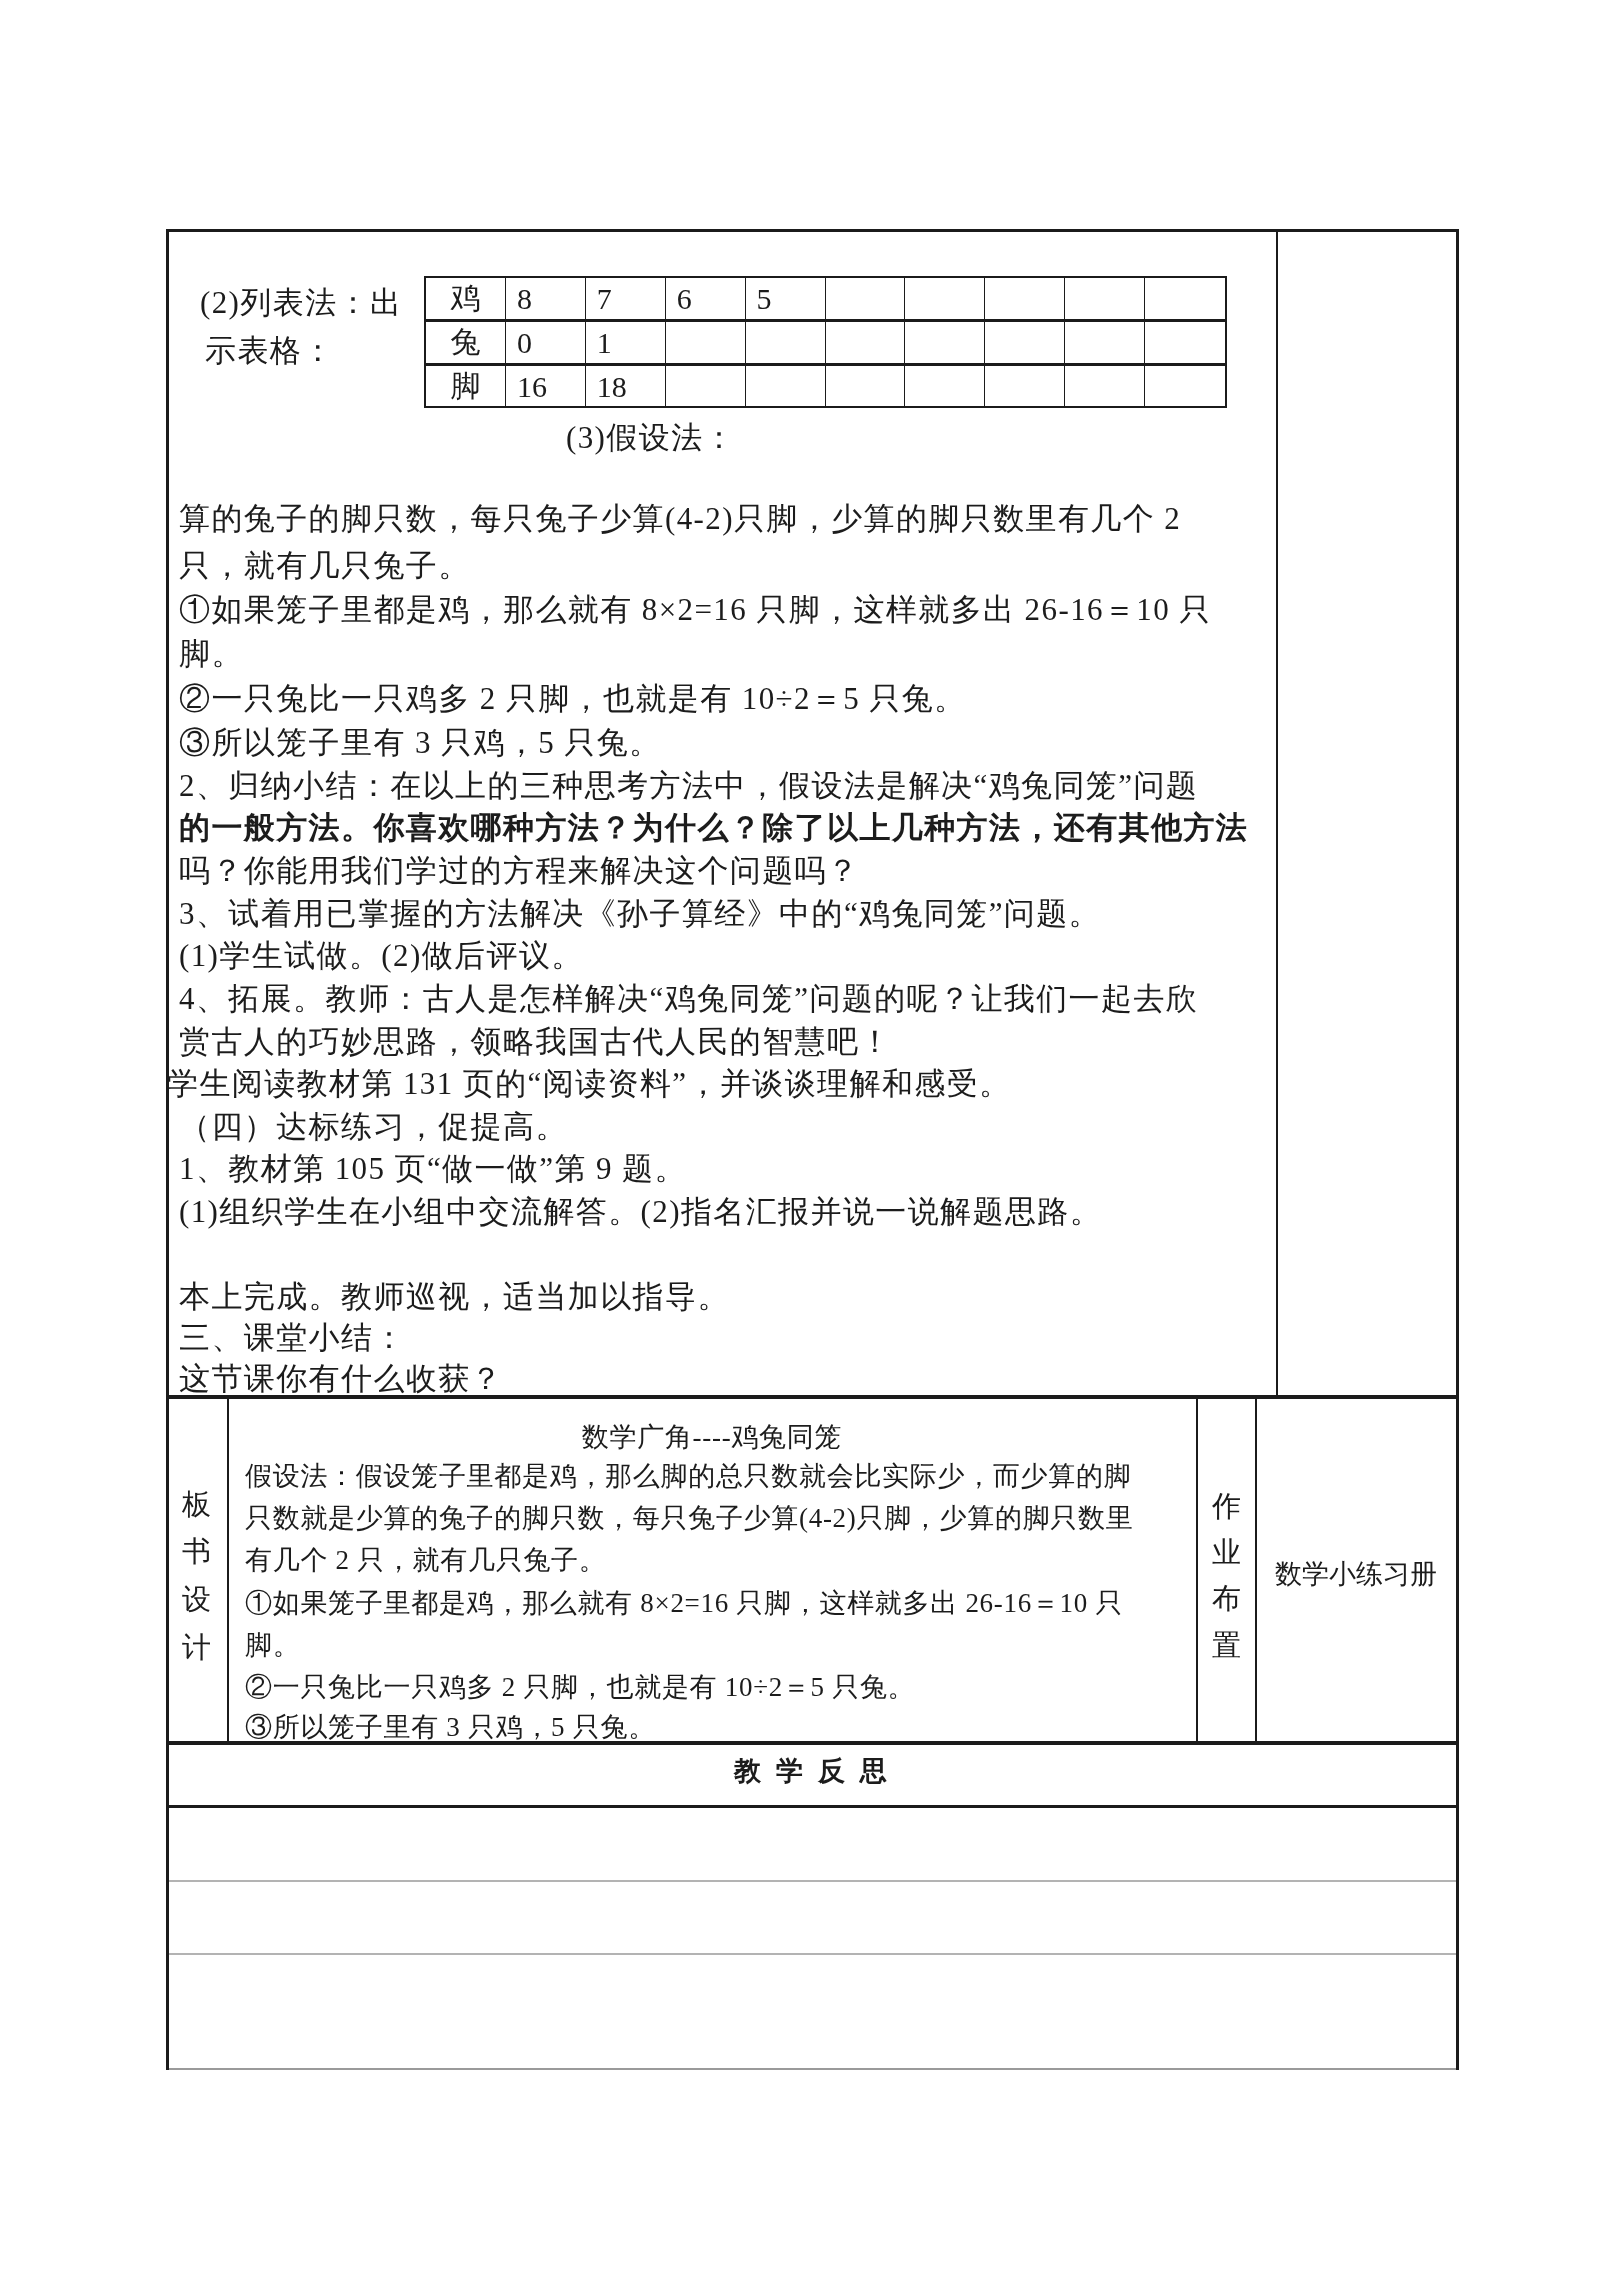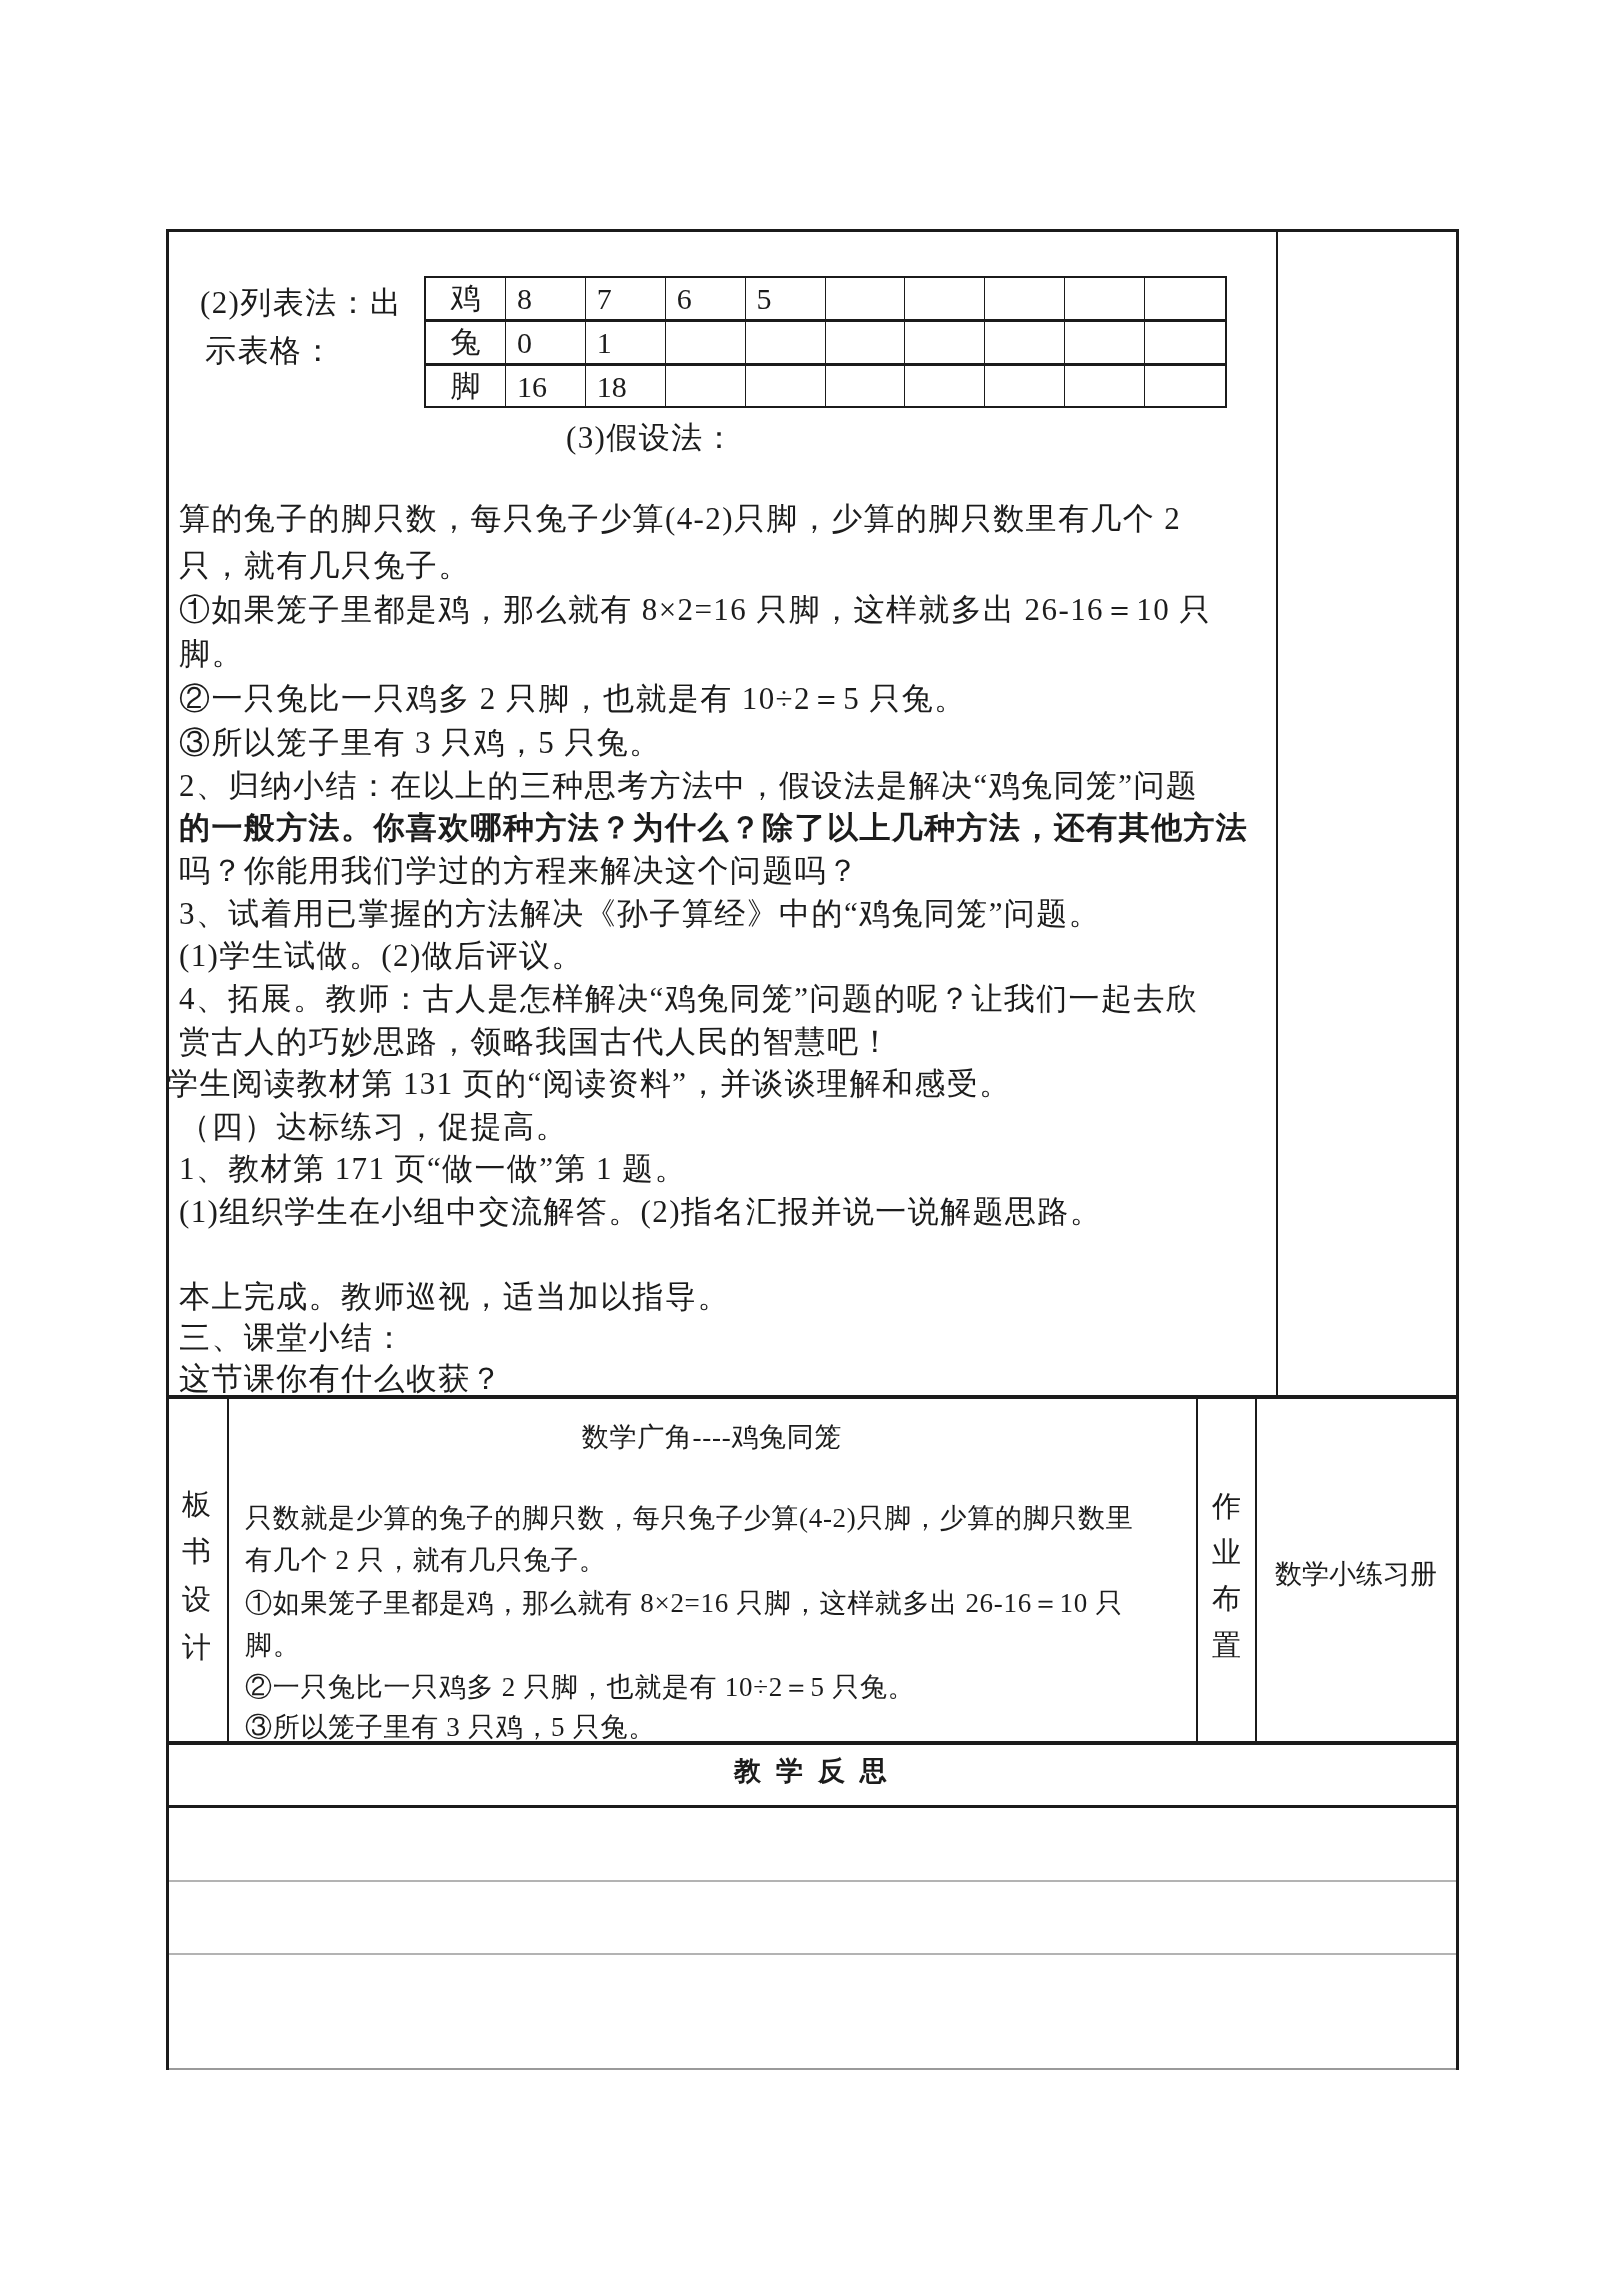--- a/index.html
+++ b/index.html
@@ -104,32 +104,33 @@
   <div class="txt" style="left:179px;top:726px;">③所以笼子里有 3 只鸡，5 只兔。</div>
   <div class="txt" style="left:179px;top:769px;">2、归纳小结：在以上的三种思考方法中，假设法是解决“鸡兔同笼”问题</div>
   <div class="txt" style="left:179px;top:811px;font-weight:bold;">的一般方法。你喜欢哪种方法？为什么？除了以上几种方法，还有其他方法</div>
   <div class="txt" style="left:179px;top:854px;">吗？你能用我们学过的方程来解决这个问题吗？</div>
   <div class="txt" style="left:179px;top:897px;">3、试着用已掌握的方法解决《孙子算经》中的“鸡兔同笼”问题。</div>
   <div class="txt" style="left:179px;top:939px;">(1)学生试做。(2)做后评议。</div>
   <div class="txt" style="left:179px;top:982px;">4、拓展。教师：古人是怎样解决“鸡兔同笼”问题的呢？让我们一起去欣</div>
   <div class="txt" style="left:179px;top:1025px;">赏古人的巧妙思路，领略我国古代人民的智慧吧！</div>
   <div class="txt" style="left:167px;top:1067px;">学生阅读教材第 131 页的“阅读资料”，并谈谈理解和感受。</div>
   <div class="txt" style="left:179px;top:1110px;">（四）达标练习，促提高。</div>
-  <div class="txt" style="left:179px;top:1152px;">1、教材第 171 页“做一做”第 1 题。</div>
+  <div class="txt" style="left:179px;top:1152px;">1、教材第 105 页“做一做”第 9 题。</div>
   <div class="txt" style="left:179px;top:1195px;">(1)组织学生在小组中交流解答。(2)指名汇报并说一说解题思路。</div>
   <div class="txt" style="left:179px;top:1280px;">本上完成。教师巡视，适当加以指导。</div>
   <div class="txt" style="left:179px;top:1321px;">三、课堂小结：</div>
   <div class="txt" style="left:179px;top:1362px;">这节课你有什么收获？</div>
 
   <div class="vchar" style="left:182px;top:1490px;">板</div>
   <div class="vchar" style="left:182px;top:1537px;">书</div>
   <div class="vchar" style="left:182px;top:1585px;">设</div>
   <div class="vchar" style="left:182px;top:1633px;">计</div>
 
   <div class="board-title">数学广角----鸡兔同笼</div>
+  <div class="txt small" style="left:245px;top:1462px;">假设法：假设笼子里都是鸡，那么脚的总只数就会比实际少，而少算的脚</div>
   <div class="txt small" style="left:245px;top:1504px;">只数就是少算的兔子的脚只数，每只兔子少算(4-2)只脚，少算的脚只数里</div>
   <div class="txt small" style="left:245px;top:1546px;">有几个 2 只，就有几只兔子。</div>
   <div class="txt small" style="left:245px;top:1589px;">①如果笼子里都是鸡，那么就有 8×2=16 只脚，这样就多出 26-16＝10 只</div>
   <div class="txt small" style="left:245px;top:1631px;">脚。</div>
   <div class="txt small" style="left:245px;top:1673px;">②一只兔比一只鸡多 2 只脚，也就是有 10÷2＝5 只兔。</div>
   <div class="txt small" style="left:245px;top:1713px;">③所以笼子里有 3 只鸡，5 只兔。</div>
 
   <div class="vchar" style="left:1212px;top:1492px;">作</div>
   <div class="vchar" style="left:1212px;top:1538px;">业</div>
   <div class="vchar" style="left:1212px;top:1584px;">布</div>

